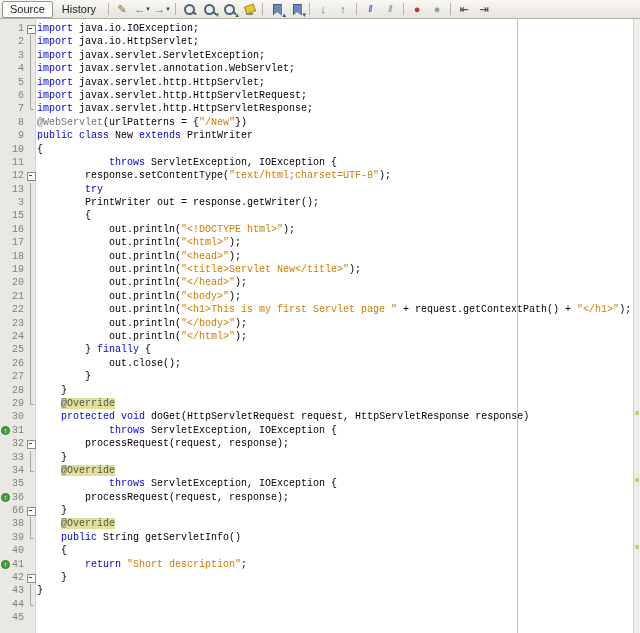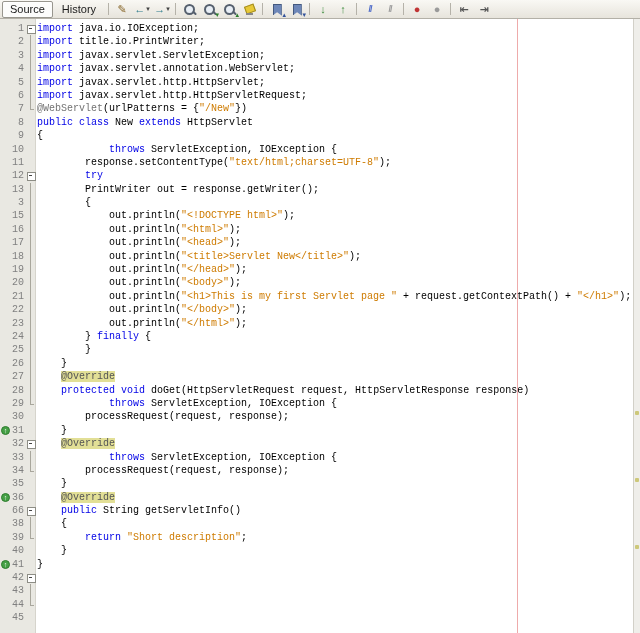--- a/index.html
+++ b/index.html
@@ -375,43 +375,45 @@
       <div class="g-row">
         <span class="g-glyph"></span>
         <span class="g-num">45</span>
         <span class="g-fold"></span>
       </div>
     </div>
   <div class="code-area">
     <div class="margin-line"></div>
     <div class="code-lines">
         <div class="c-row"><span class="tk-k">import</span><span class="tk-p"> java.io.IOException;</span></div>
-        <div class="c-row"><span class="tk-k">import</span><span class="tk-p"> title.io.PrintWriter;</span></div>
+        <div class="c-row"><span class="tk-k">import</span><span class="tk-p"> java.io.HttpServlet;</span></div>
         <div class="c-row"><span class="tk-k">import</span><span class="tk-p"> javax.servlet.ServletException;</span></div>
         <div class="c-row"><span class="tk-k">import</span><span class="tk-p"> javax.servlet.annotation.WebServlet;</span></div>
         <div class="c-row"><span class="tk-k">import</span><span class="tk-p"> javax.servlet.http.HttpServlet;</span></div>
         <div class="c-row"><span class="tk-k">import</span><span class="tk-p"> javax.servlet.http.HttpServletRequest;</span></div>
+        <div class="c-row"><span class="tk-k">import</span><span class="tk-p"> javax.servlet.http.HttpServletResponse;</span></div>
         <div class="c-row"><span class="tk-a">@WebServlet</span><span class="tk-p">(urlPatterns = {</span><span class="tk-s">"/New"</span><span class="tk-p">})</span></div>
-        <div class="c-row"><span class="tk-k">public</span><span class="tk-p"> </span><span class="tk-k">class</span><span class="tk-p"> </span><span class="tk-b">New</span><span class="tk-p"> </span><span class="tk-k">extends</span><span class="tk-p"> HttpServlet</span></div>
+        <div class="c-row"><span class="tk-k">public</span><span class="tk-p"> </span><span class="tk-k">class</span><span class="tk-p"> </span><span class="tk-b">New</span><span class="tk-p"> </span><span class="tk-k">extends</span><span class="tk-p"> PrintWriter</span></div>
         <div class="c-row"><span class="tk-p">{</span></div>
         <div class="c-row"><span class="tk-p">            </span><span class="tk-k">throws</span><span class="tk-p"> ServletException, IOException {</span></div>
         <div class="c-row"><span class="tk-p">        response.setContentType(</span><span class="tk-s">"text/html;charset=UTF-8"</span><span class="tk-p">);</span></div>
         <div class="c-row"><span class="tk-p">        </span><span class="tk-k">try</span></div>
         <div class="c-row"><span class="tk-p">        PrintWriter out = response.getWriter();</span></div>
         <div class="c-row"><span class="tk-p">        {</span></div>
         <div class="c-row"><span class="tk-p">            out.println(</span><span class="tk-s">"&lt;!DOCTYPE html&gt;"</span><span class="tk-p">);</span></div>
         <div class="c-row"><span class="tk-p">            out.println(</span><span class="tk-s">"&lt;html&gt;"</span><span class="tk-p">);</span></div>
         <div class="c-row"><span class="tk-p">            out.println(</span><span class="tk-s">"&lt;head&gt;"</span><span class="tk-p">);</span></div>
         <div class="c-row"><span class="tk-p">            out.println(</span><span class="tk-s">"&lt;title&gt;Servlet New&lt;/title&gt;"</span><span class="tk-p">);</span></div>
         <div class="c-row"><span class="tk-p">            out.println(</span><span class="tk-s">"&lt;/head&gt;"</span><span class="tk-p">);</span></div>
         <div class="c-row"><span class="tk-p">            out.println(</span><span class="tk-s">"&lt;body&gt;"</span><span class="tk-p">);</span></div>
         <div class="c-row"><span class="tk-p">            out.println(</span><span class="tk-s">"&lt;h1&gt;This is my first Servlet page "</span><span class="tk-p"> + request.getContextPath() + </span><span class="tk-s">"&lt;/h1&gt;"</span><span class="tk-p">);</span></div>
         <div class="c-row"><span class="tk-p">            out.println(</span><span class="tk-s">"&lt;/body&gt;"</span><span class="tk-p">);</span></div>
         <div class="c-row"><span class="tk-p">            out.println(</span><span class="tk-s">"&lt;/html&gt;"</span><span class="tk-p">);</span></div>
         <div class="c-row"><span class="tk-p">        } </span><span class="tk-k">finally</span><span class="tk-p"> {</span></div>
+        <div class="c-row"><span class="tk-p">            out.close();</span></div>
         <div class="c-row"><span class="tk-p">        }</span></div>
         <div class="c-row"><span class="tk-p">    }</span></div>
         <div class="c-row"><span class="tk-p">    </span><span class="tk-o">@Override</span></div>
         <div class="c-row"><span class="tk-p">    </span><span class="tk-k">protected</span><span class="tk-p"> </span><span class="tk-k">void</span><span class="tk-p"> </span><span class="tk-b">doGet</span><span class="tk-p">(HttpServletRequest request, HttpServletResponse response)</span></div>
         <div class="c-row"><span class="tk-p">            </span><span class="tk-k">throws</span><span class="tk-p"> ServletException, IOException {</span></div>
         <div class="c-row"><span class="tk-p">        processRequest(request, response);</span></div>
         <div class="c-row"><span class="tk-p">    }</span></div>
         <div class="c-row"><span class="tk-p">    </span><span class="tk-o">@Override</span></div>
         <div class="c-row"><span class="tk-p">            </span><span class="tk-k">throws</span><span class="tk-p"> ServletException, IOException {</span></div>
         <div class="c-row"><span class="tk-p">        processRequest(request, response);</span></div>

